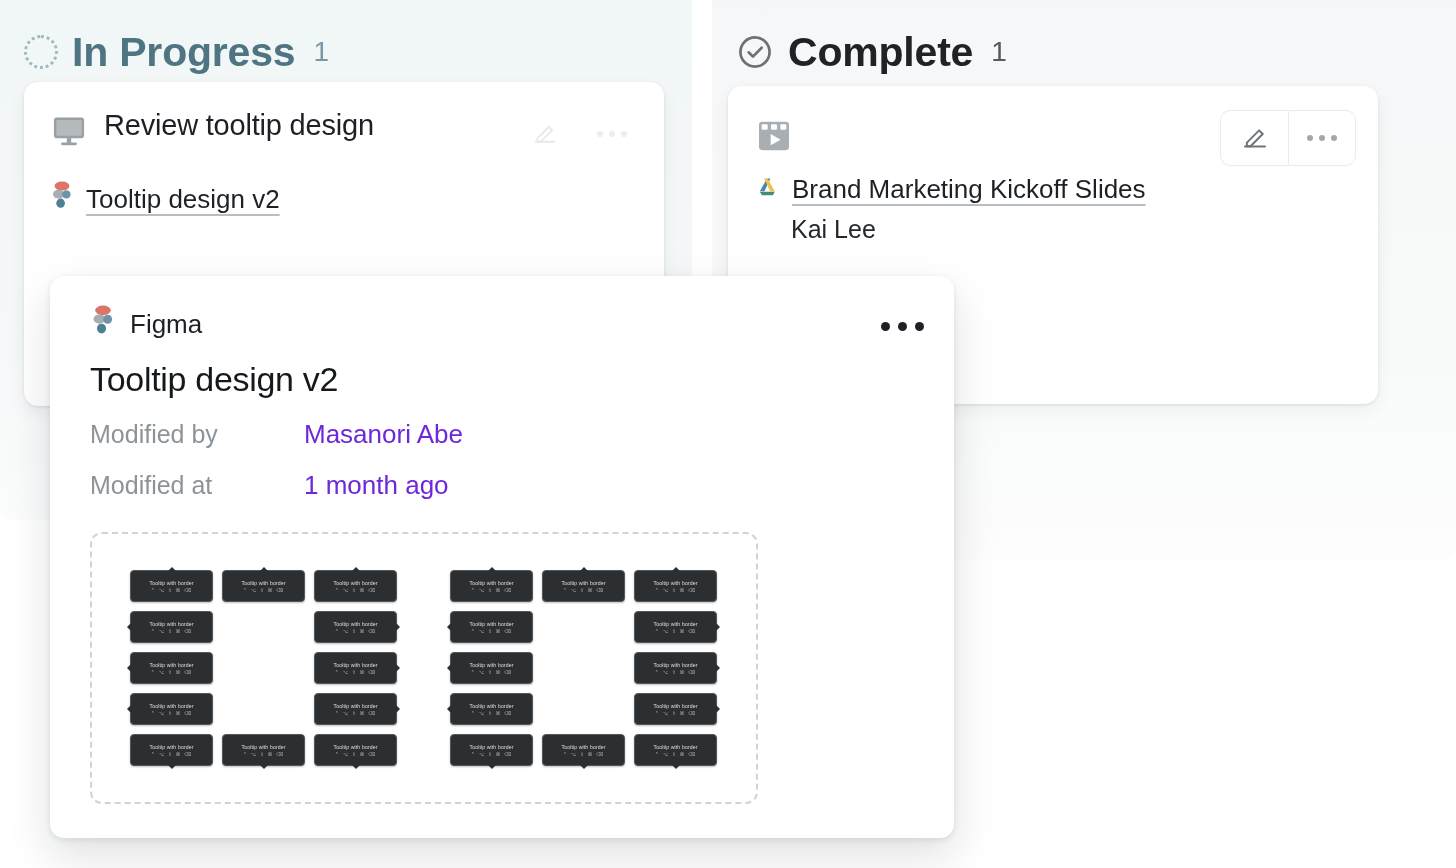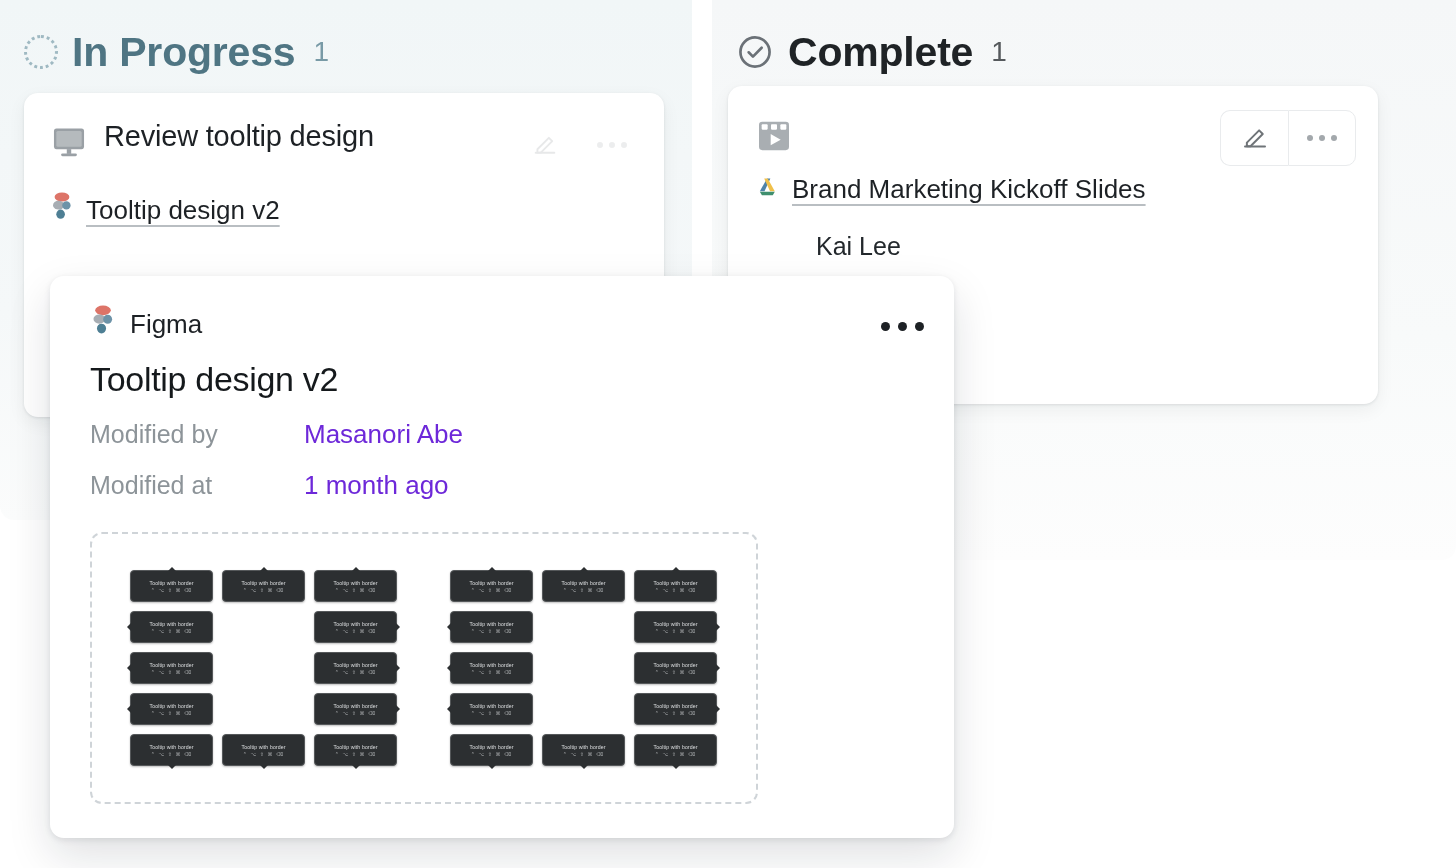--- a/index.html
+++ b/index.html
@@ -54,21 +54,21 @@
   }
   .check-circle { width: 38px; height: 38px; flex: 0 0 auto; }
 
   
   .card {
     position: absolute;
     background: #ffffff;
     border-radius: 14px;
     box-shadow: 0 1px 3px rgba(20,30,40,.10), 0 6px 18px rgba(20,30,40,.06);
   }
-  #card-review  { left: 24px;  top: 93px;  width: 640px; height: 324px; }
+  #card-review  { left: 24px;  top: 82px;  width: 640px; height: 324px; }
   #card-kickoff { left: 728px; top: 86px;  width: 650px; height: 318px; }
 
   .card-row {
     display: flex;
     align-items: flex-start;
     gap: 16px;
     padding: 26px 0 0 26px;
   }
   .task-icon { flex: 0 0 auto; margin-top: 4px; }
   .task-title {
@@ -111,22 +111,22 @@
   #card-kickoff .attachment { margin-top: 14px; }
   .attachment-label {
     font-size: 26px;
     color: #1d2125;
     text-decoration: underline;
     text-underline-offset: 6px;
     text-decoration-color: #b9bec2;
     text-decoration-thickness: 1.5px;
   }
   .assignee {
-    padding-left: 88px;
-    margin-top: 27px;
+    padding-left: 63px;
+    margin-top: 10px;
     font-size: 25px;
     color: #23282c;
   }
 
   .new-label {
     position: absolute;
     left: 788px; top: 434px;
     font-size: 28px;
     color: #9aa0a5;
   }

